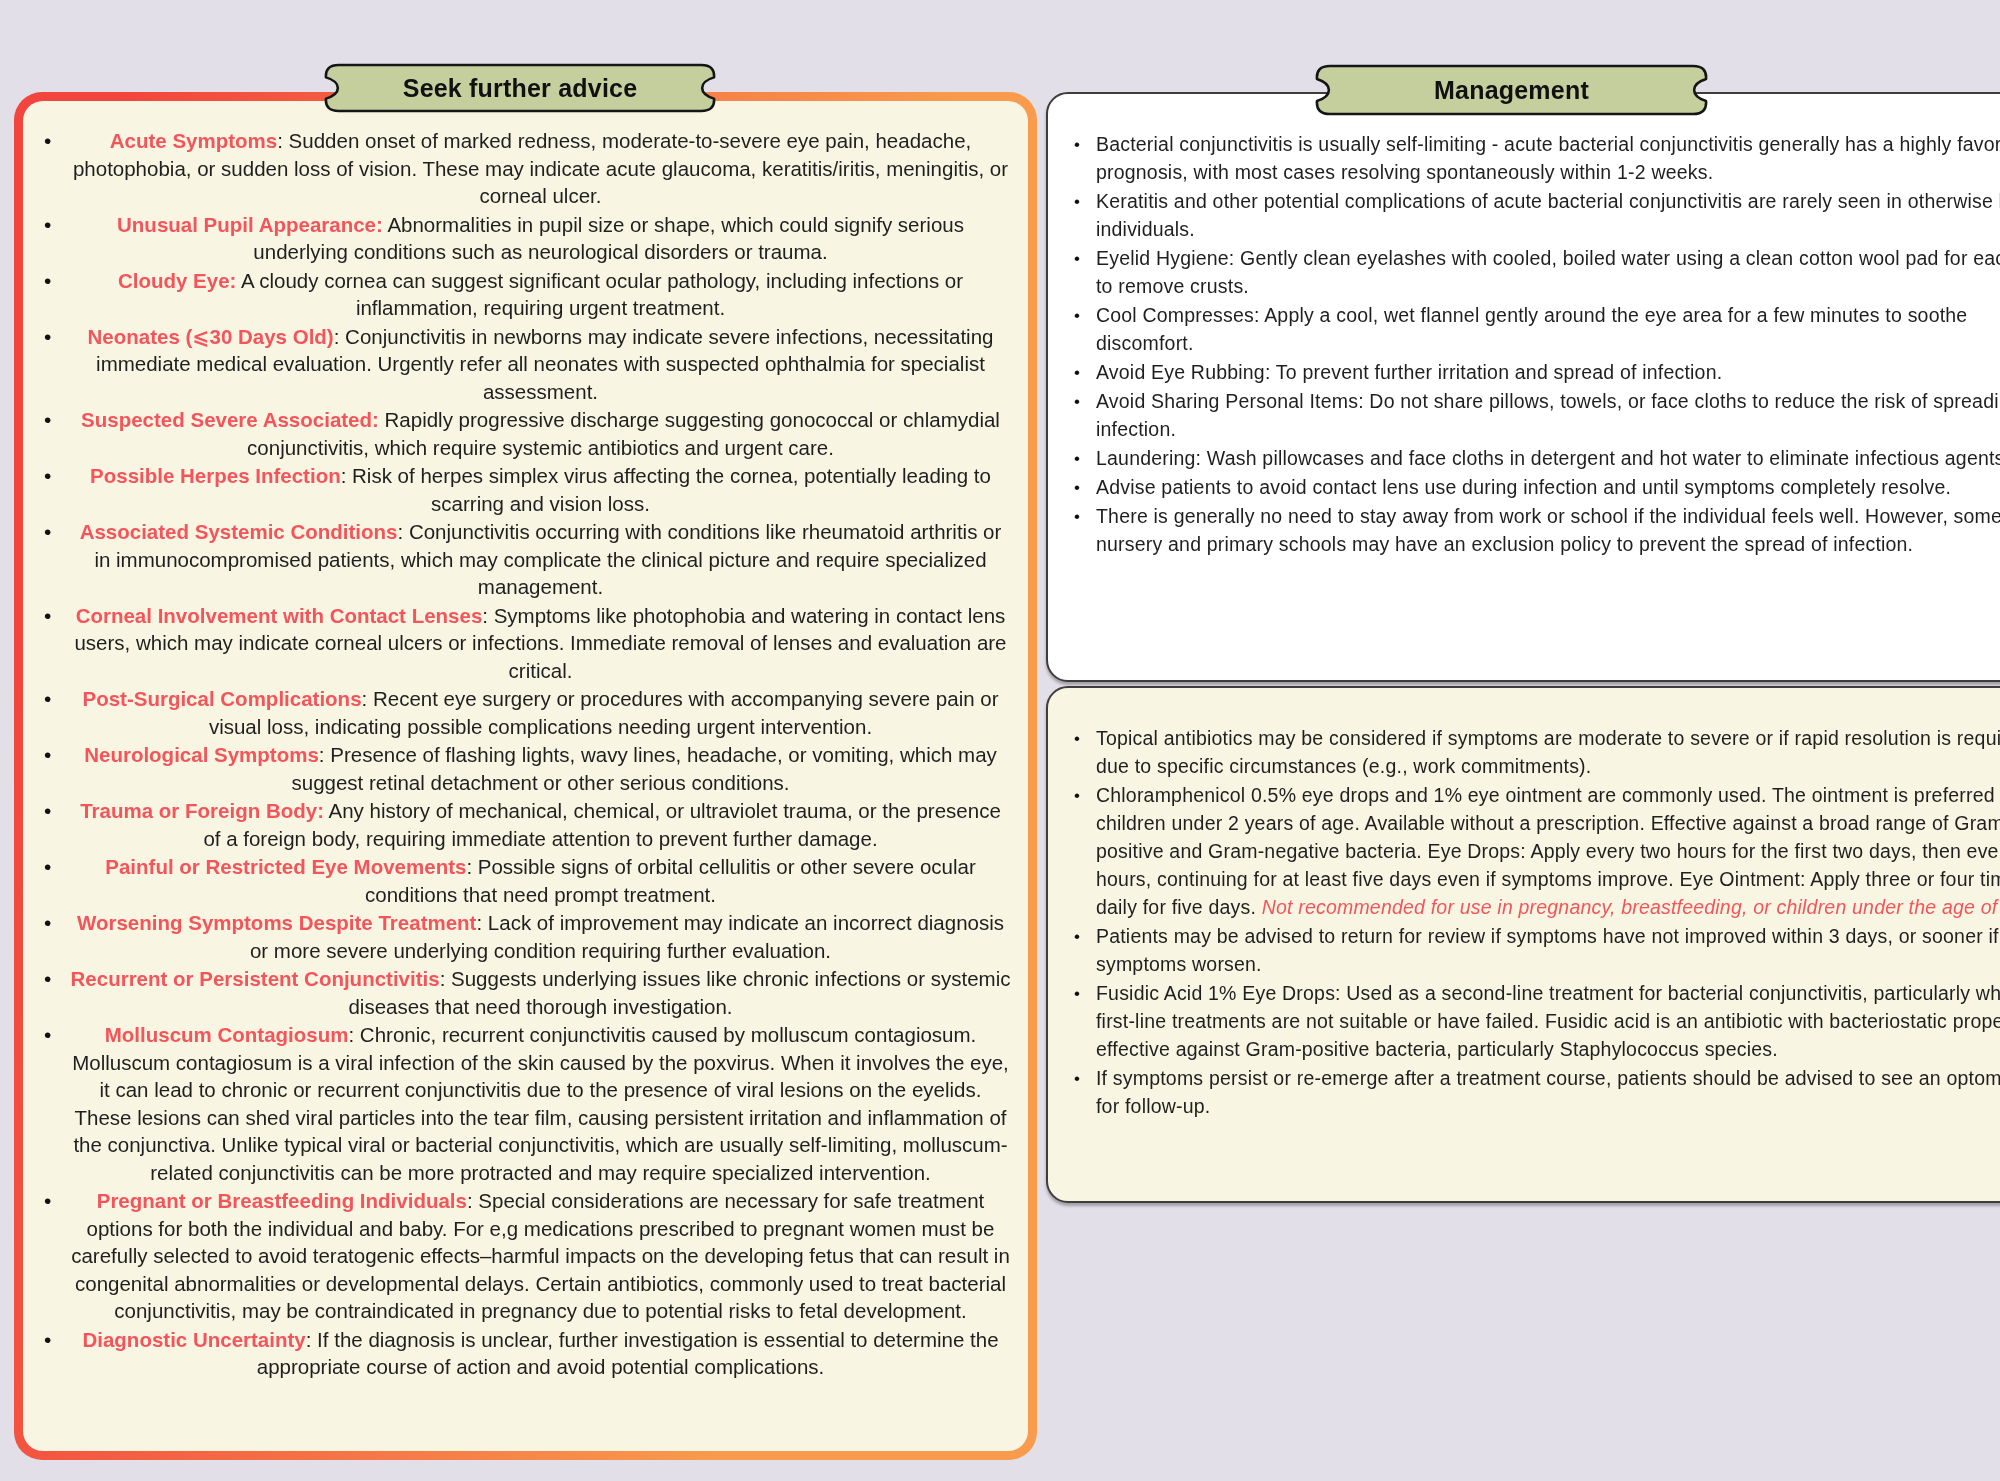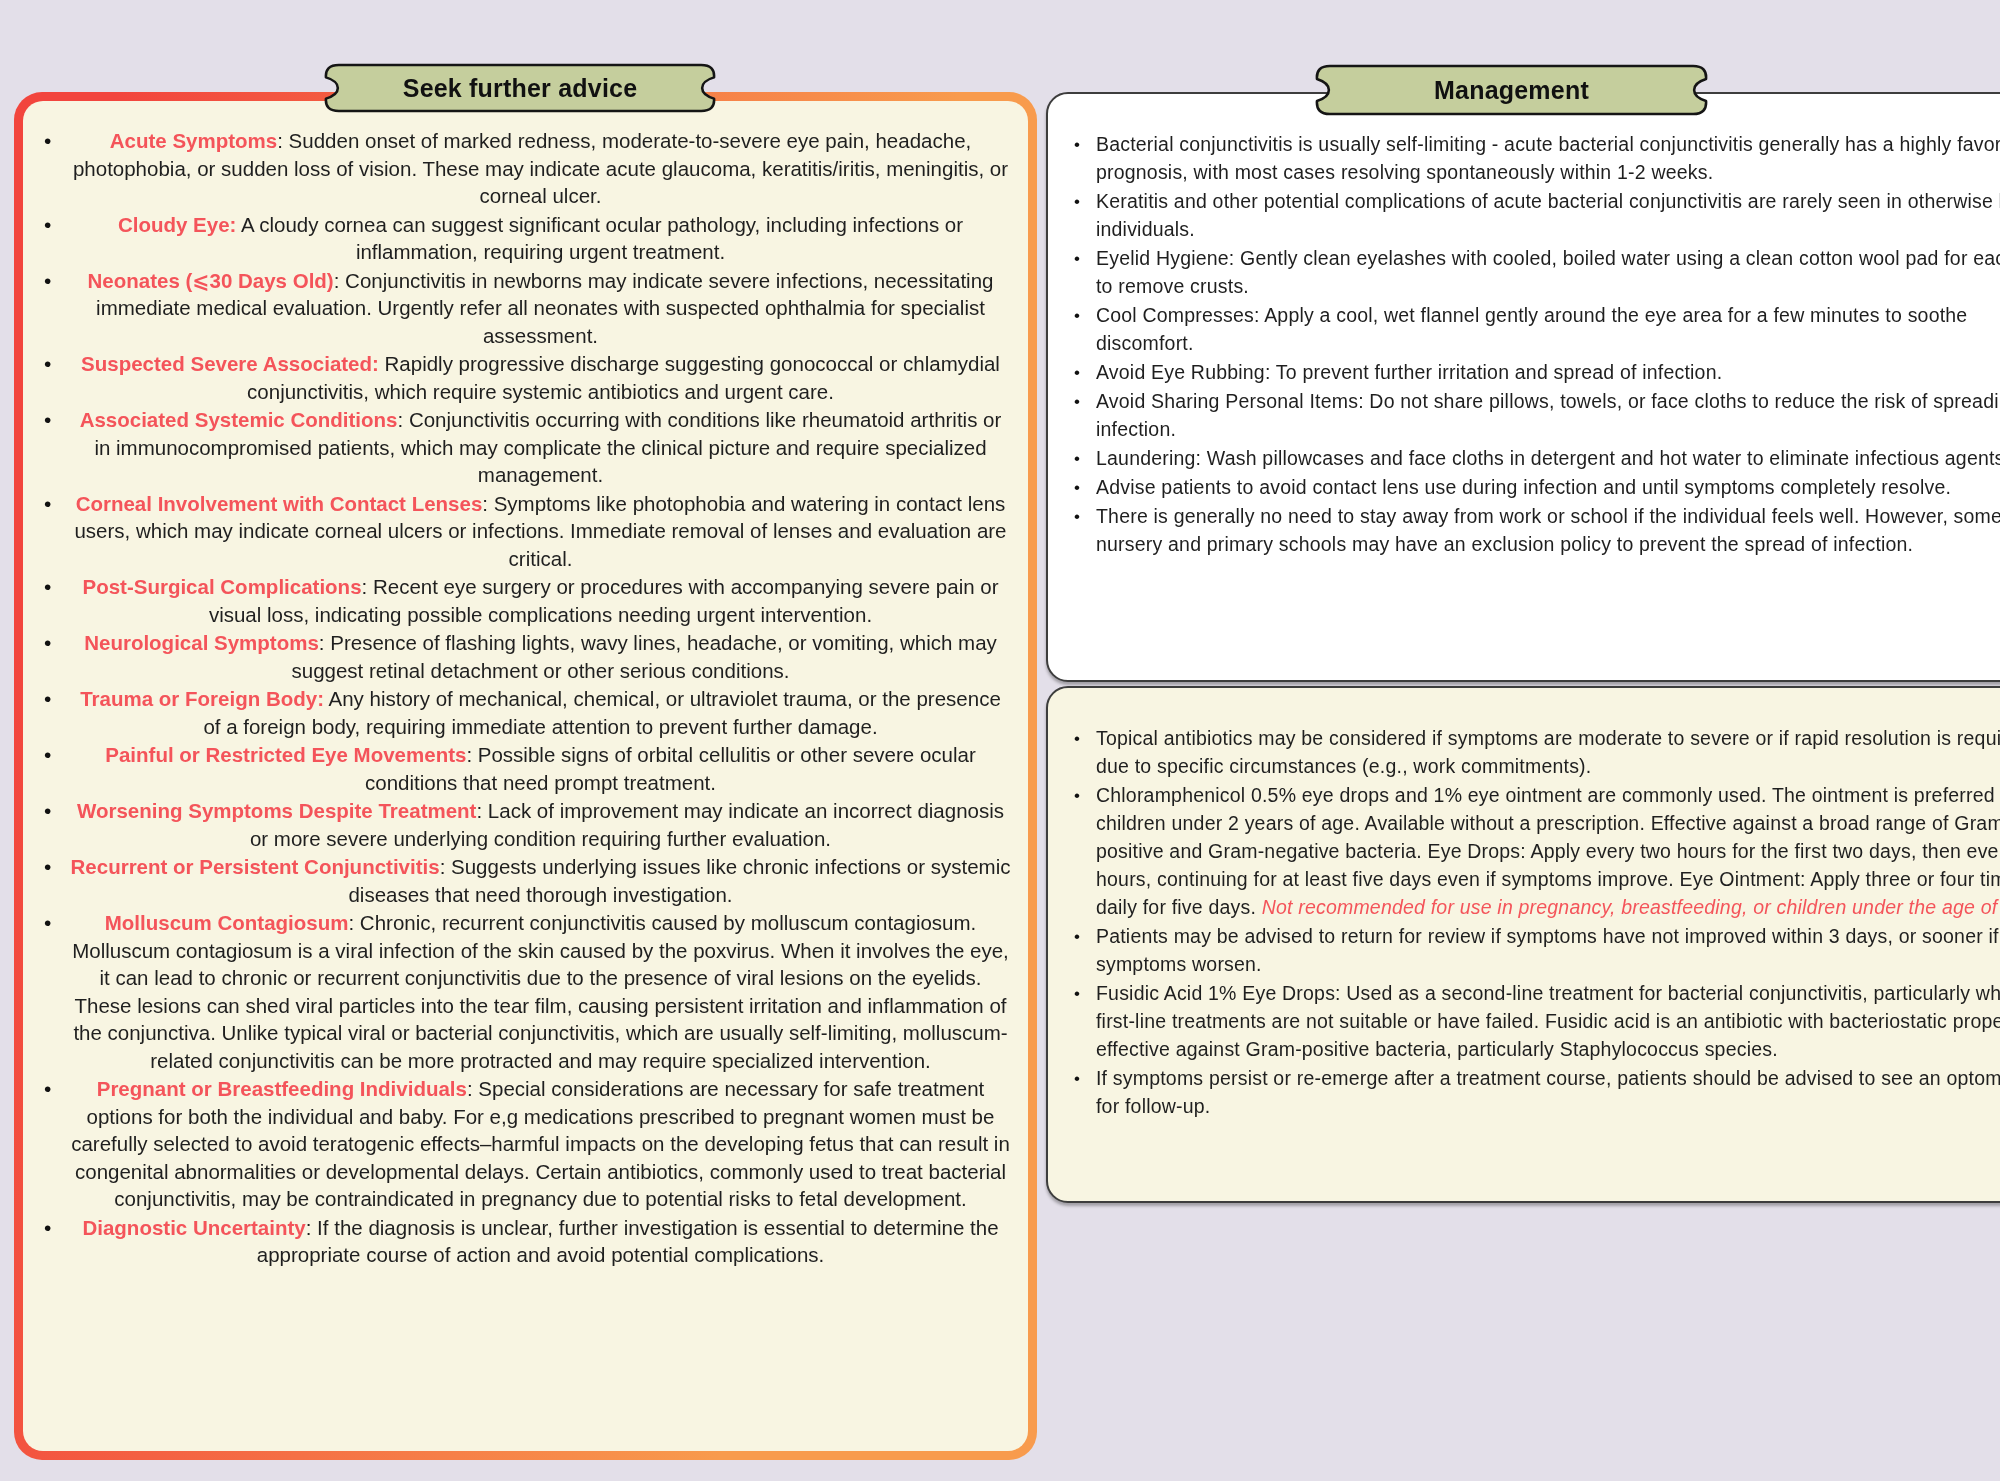--- a/index.html
+++ b/index.html
@@ -104,23 +104,25 @@
   }
   .note { color: #f4545a; font-style: italic; }
 </style>
 </head>
 <body>
 
 <section class="advice-panel">
   <div class="advice-inner">
     <ul class="advice-list">
       <li><span class="lead">Acute Symptoms</span><span>: Sudden onset of marked redness, moderate-to-severe eye pain, headache, photophobia, or sudden loss of vision. These may indicate acute glaucoma, keratitis/iritis, meningitis, or corneal ulcer.</span></li>
+      <li><span class="lead">Unusual Pupil Appearance:</span><span> Abnormalities in pupil size or shape, which could signify serious underlying conditions such as neurological disorders or trauma.</span></li>
       <li><span class="lead">Cloudy Eye:</span><span> A cloudy cornea can suggest significant ocular pathology, including infections or inflammation, requiring urgent treatment.</span></li>
       <li><span class="lead">Neonates (⩽30 Days Old)</span><span>: Conjunctivitis in newborns may indicate severe infections, necessitating immediate medical evaluation. Urgently refer all neonates with suspected ophthalmia for specialist assessment.</span></li>
       <li><span class="lead">Suspected Severe Associated:</span><span> Rapidly progressive discharge suggesting gonococcal or chlamydial conjunctivitis, which require systemic antibiotics and urgent care.</span></li>
+      <li><span class="lead">Possible Herpes Infection</span><span>: Risk of herpes simplex virus affecting the cornea, potentially leading to scarring and vision loss.</span></li>
       <li><span class="lead">Associated Systemic Conditions</span><span>: Conjunctivitis occurring with conditions like rheumatoid arthritis or in immunocompromised patients, which may complicate the clinical picture and require specialized management.</span></li>
       <li><span class="lead">Corneal Involvement with Contact Lenses</span><span>: Symptoms like photophobia and watering in contact lens users, which may indicate corneal ulcers or infections. Immediate removal of lenses and evaluation are critical.</span></li>
       <li><span class="lead">Post-Surgical Complications</span><span>: Recent eye surgery or procedures with accompanying severe pain or visual loss, indicating possible complications needing urgent intervention.</span></li>
       <li><span class="lead">Neurological Symptoms</span><span>: Presence of flashing lights, wavy lines, headache, or vomiting, which may suggest retinal detachment or other serious conditions.</span></li>
       <li><span class="lead">Trauma or Foreign Body:</span><span> Any history of mechanical, chemical, or ultraviolet trauma, or the presence of a foreign body, requiring immediate attention to prevent further damage.</span></li>
       <li><span class="lead">Painful or Restricted Eye Movements</span><span>: Possible signs of orbital cellulitis or other severe ocular conditions that need prompt treatment.</span></li>
       <li><span class="lead">Worsening Symptoms Despite Treatment</span><span>: Lack of improvement may indicate an incorrect diagnosis or more severe underlying condition requiring further evaluation.</span></li>
       <li><span class="lead">Recurrent or Persistent Conjunctivitis</span><span>: Suggests underlying issues like chronic infections or systemic diseases that need thorough investigation.</span></li>
       <li><span class="lead">Molluscum Contagiosum</span><span>: Chronic, recurrent conjunctivitis caused by molluscum contagiosum. Molluscum contagiosum is a viral infection of the skin caused by the poxvirus. When it involves the eye, it can lead to chronic or recurrent conjunctivitis due to the presence of viral lesions on the eyelids. These lesions can shed viral particles into the tear film, causing persistent irritation and inflammation of the conjunctiva. Unlike typical viral or bacterial conjunctivitis, which are usually self-limiting, molluscum-related conjunctivitis can be more protracted and may require specialized intervention.</span></li>
       <li><span class="lead">Pregnant or Breastfeeding Individuals</span><span>: Special considerations are necessary for safe treatment options for both the individual and baby. For e,g medications prescribed to pregnant women must be carefully selected to avoid teratogenic effects–harmful impacts on the developing fetus that can result in congenital abnormalities or developmental delays. Certain antibiotics, commonly used to treat bacterial conjunctivitis, may be contraindicated in pregnancy due to potential risks to fetal development.</span></li>

